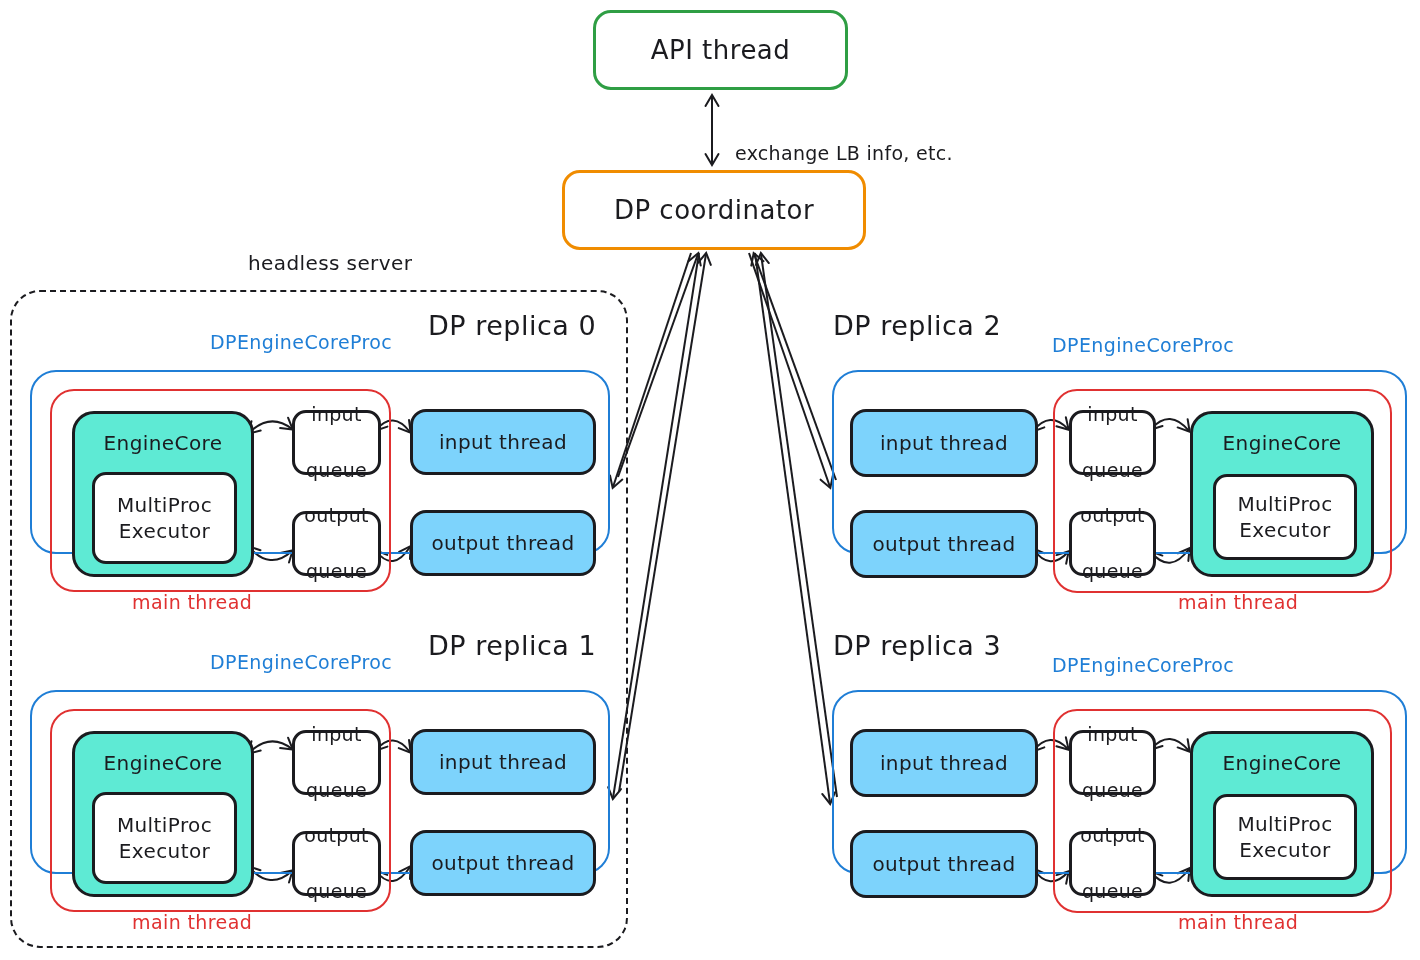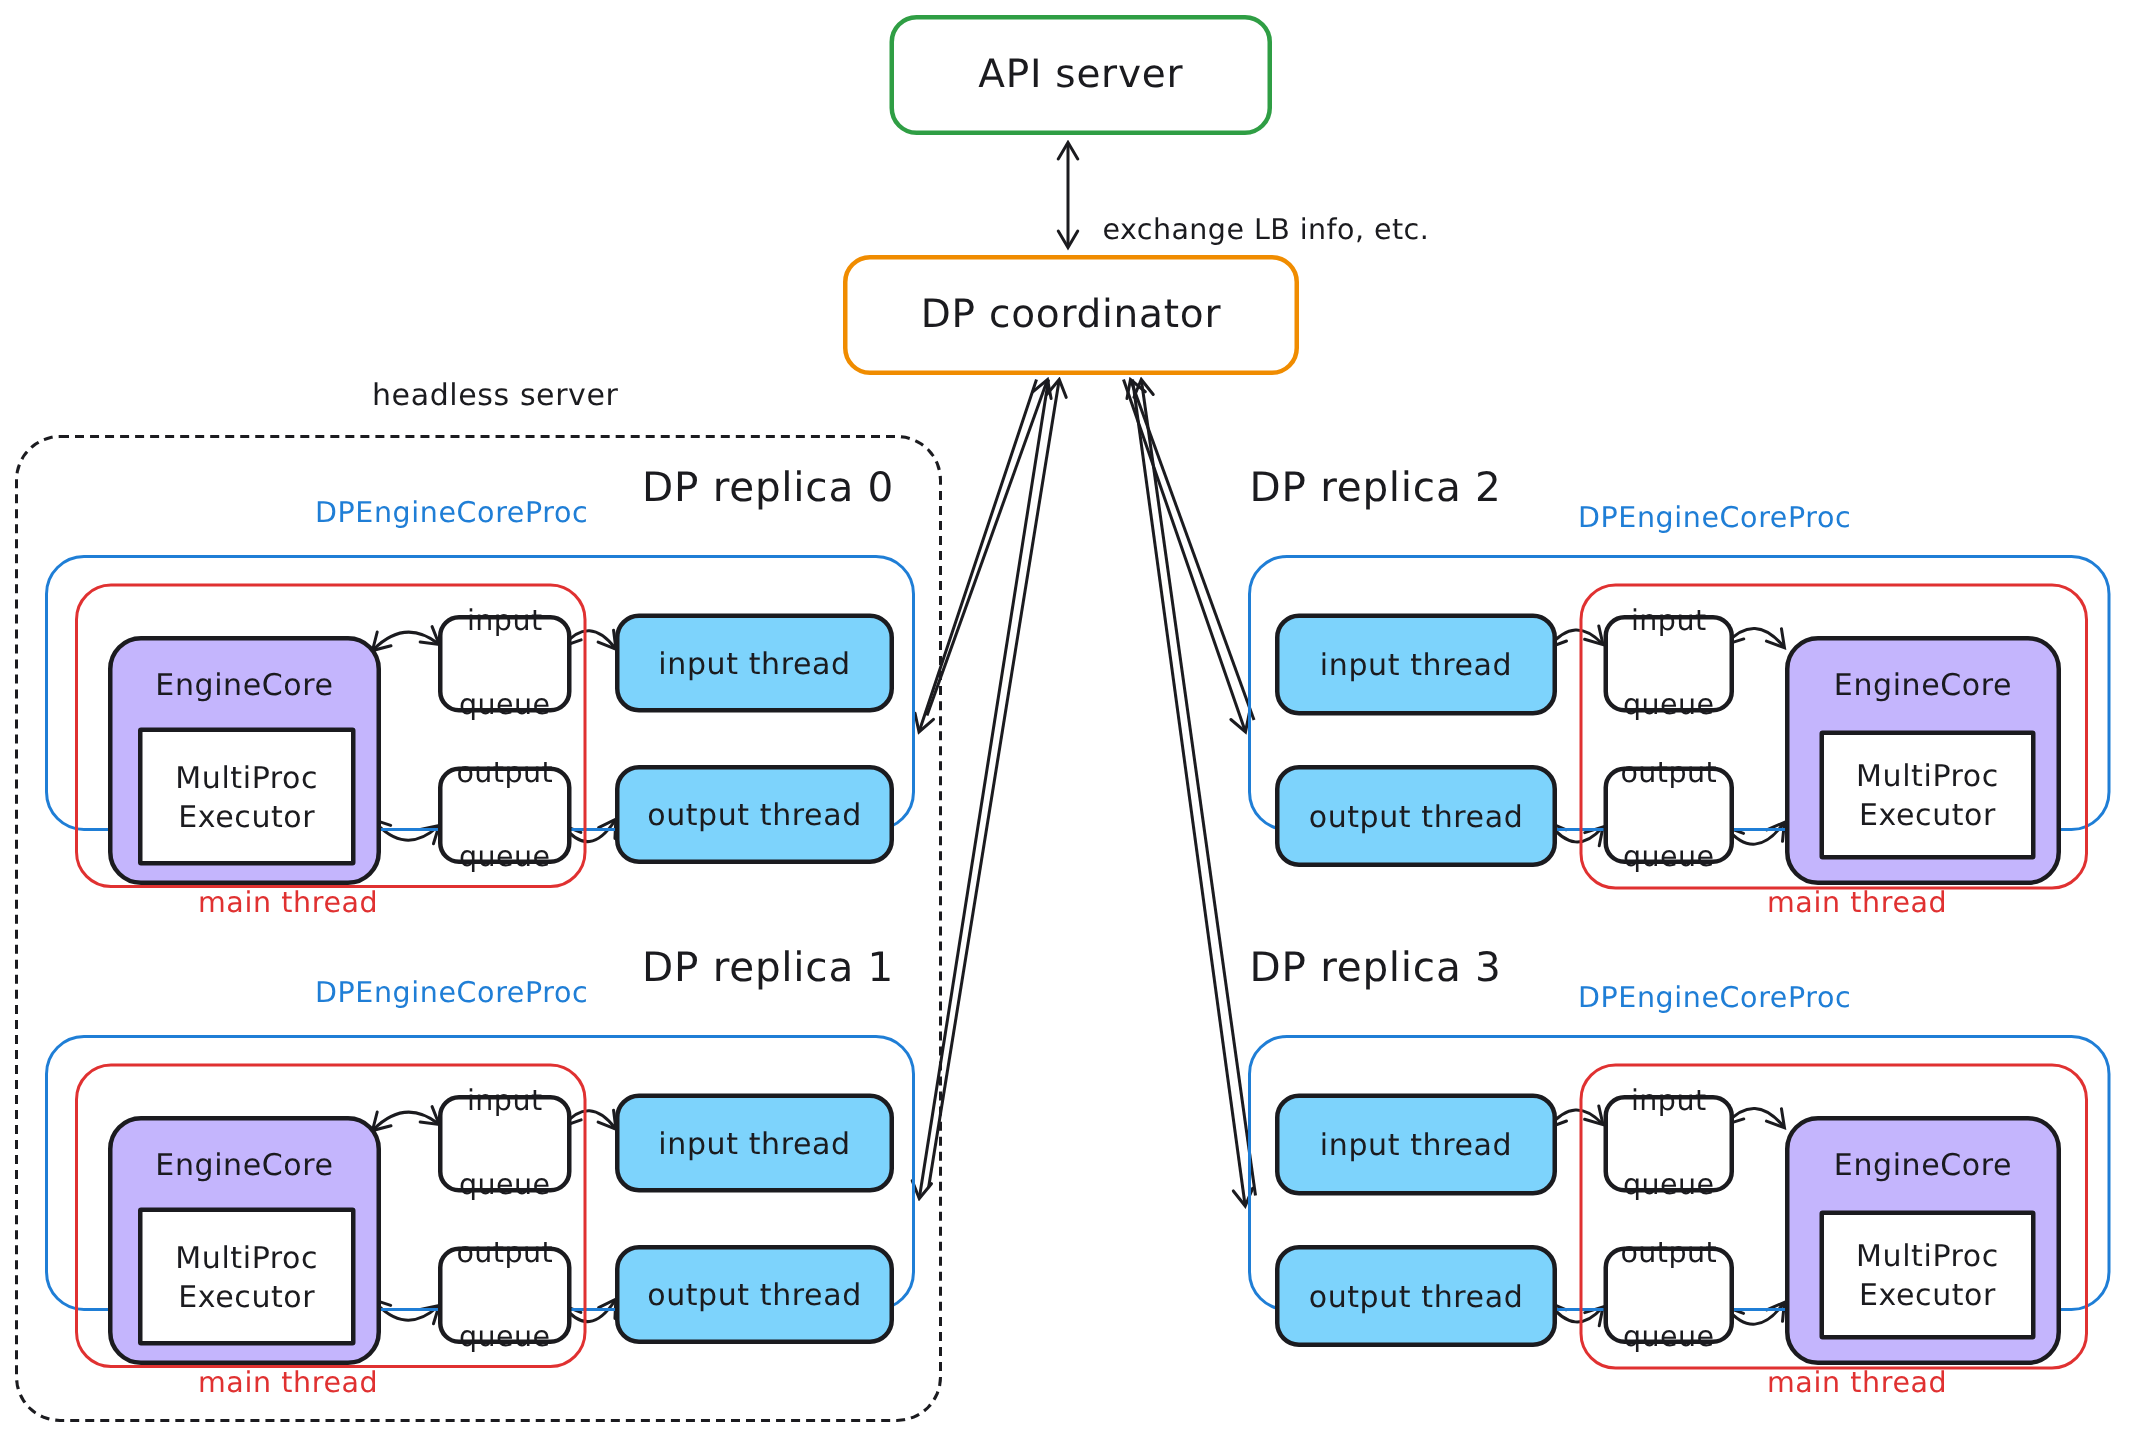--- a/index.html
+++ b/index.html
@@ -33,25 +33,25 @@
   .proc-label{position:absolute;color:var(--blue);font-size:19px;letter-spacing:.4px;white-space:nowrap;}
   .layout-left .proc-label{left:180px;top:-39px;}
   .layout-right .proc-label{left:220px;top:-36px;}
   .blue-box{position:absolute;inset:0;border:2.6px solid var(--blue);border-radius:26px;background:transparent;}
   .red-box{position:absolute;top:19px;width:337px;height:199px;border:2.6px solid var(--red);border-radius:24px;background:transparent;}
   .layout-left .red-box{left:20px;}
   .layout-right .red-box{left:221px;width:335px;height:200px;}
   .main-thread-label{position:absolute;top:221px;color:var(--red);font-size:19px;letter-spacing:.4px;white-space:nowrap;}
   .layout-left .main-thread-label{left:102px;}
   .layout-right .main-thread-label{left:346px;}
-  .engine-core{position:absolute;top:54px;width:176px;height:160px;border:3px solid var(--ink);border-radius:22px;background:#c4b5fd;}
+  .engine-core{position:absolute;top:41px;width:176px;height:160px;border:3px solid var(--ink);border-radius:22px;background:#5eead4;}
   .layout-left .engine-core{left:42px;}
   .layout-right .engine-core{left:358px;width:178px;}
   .ec-label{margin-top:17px;text-align:center;font-size:20px;letter-spacing:.4px;}
-  .multiproc{position:absolute;left:17px;top:58px;width:139px;height:86px;border:3px solid var(--ink);border-radius:2px;
+  .multiproc{position:absolute;left:17px;top:58px;width:139px;height:86px;border:3px solid var(--ink);border-radius:14px;
     display:flex;flex-direction:column;align-items:center;justify-content:center;font-size:20px;line-height:1.3;letter-spacing:.4px;background:#fff;}
   .layout-right .multiproc{left:20px;top:60px;width:138px;height:80px;}
   .queue{position:absolute;width:83px;height:59px;border:3px solid var(--ink);border-radius:14px;
     display:flex;flex-direction:column;align-items:center;justify-content:center;font-size:19px;line-height:1.25;letter-spacing:.3px;background:#fff;gap:32px;}
   .layout-left .queue{left:262px;}
   .layout-right .queue{left:237px;width:81px;}
   .input-queue{top:40px;}
   .output-queue{top:141px;}
   .thread{position:absolute;width:180px;height:60px;border:3px solid var(--ink);border-radius:16px;
     display:flex;align-items:center;justify-content:center;font-size:20px;letter-spacing:.4px;background:#7dd3fc;}
@@ -107,21 +107,21 @@
     <path d="M1033,549 Q1050,572 1068,552" marker-start="url(#ahs)" marker-end="url(#ah)"></path>
     <path d="M1151,552 Q1170,575 1189,549" marker-start="url(#ahs)" marker-end="url(#ah)"></path>
 
     <path d="M1033,751 Q1050,730 1068,749" marker-start="url(#ahs)" marker-end="url(#ah)"></path>
     <path d="M1151,749 Q1170,728 1189,751" marker-start="url(#ahs)" marker-end="url(#ah)"></path>
     <path d="M1033,869 Q1050,892 1068,872" marker-start="url(#ahs)" marker-end="url(#ah)"></path>
     <path d="M1151,872 Q1170,895 1189,869" marker-start="url(#ahs)" marker-end="url(#ah)"></path>
   </svg>
 
   <div class="box top-node" id="api-box">
-    <span>API server</span>
+    <span>API thread</span>
   </div>
   <div id="link-label">exchange LB info, etc.</div>
   <div class="box top-node" id="coord-box">
     <span>DP coordinator</span>
   </div>
 
   <div id="headless-label">headless server</div>
   <div class="box" id="headless-box"></div>
 
   <div class="replica layout-left" style="left:30px;top:370px;">

